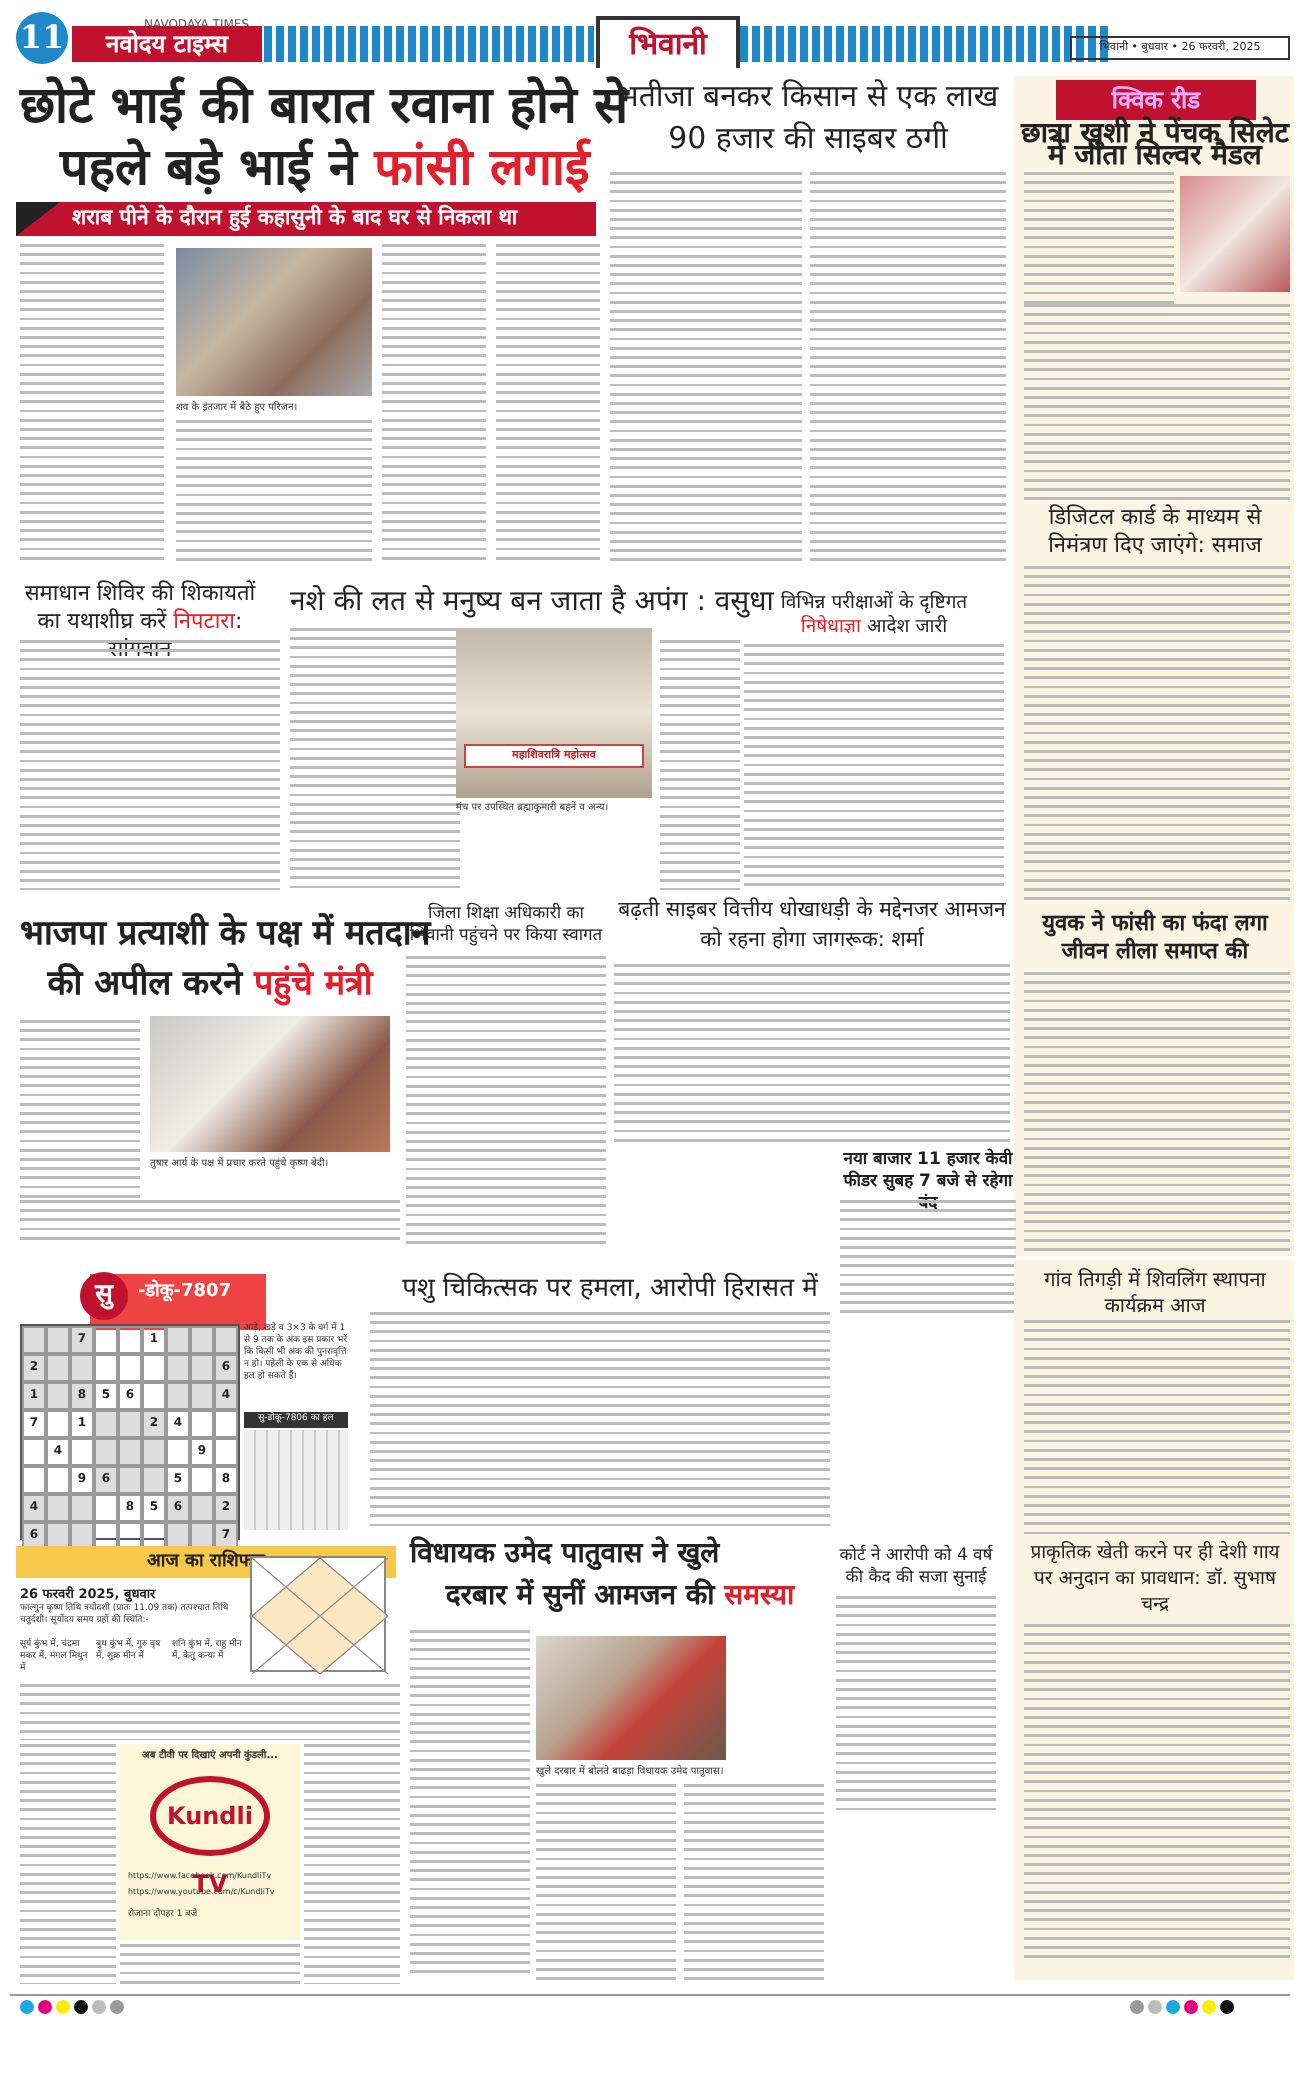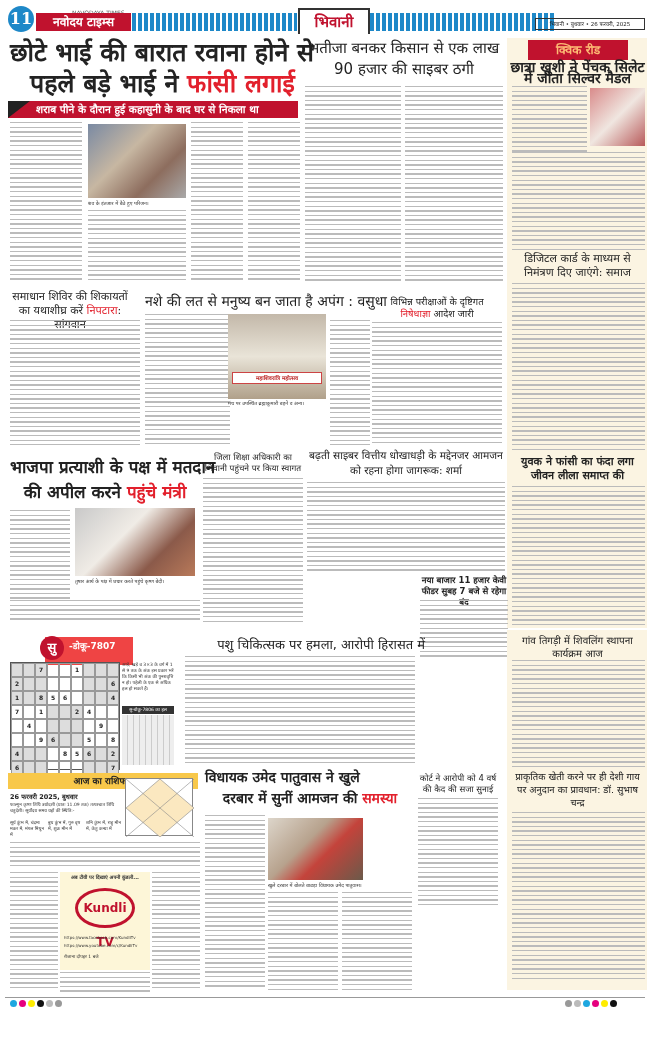--- a/index.html
+++ b/index.html
@@ -14,21 +14,21 @@
 .dateline{left:535px;top:18px;width:110px;height:12px;border:1px solid #333;font:5.5px "DejaVu Sans",sans-serif;text-align:center;line-height:10px}
 .h1{font-family:"DejaVu Sans",sans-serif;font-weight:bold;color:#222}
 .red{color:#e2202c}
 .subbar{left:8px;top:101px;width:290px;height:17px;background:#c0122e;color:#fff;font:bold 10.5px "DejaVu Sans",sans-serif;line-height:17px;padding-left:28px}
 .subbar:before{content:"";position:absolute;left:0;top:0;border-left:22px solid #222;border-bottom:17px solid transparent}
 .txt{font:4px/5.5px "DejaVu Serif",serif;color:#444;overflow:hidden;background:repeating-linear-gradient(180deg,#bbb 0 1.4px,transparent 1.4px 4.6px)}
 .photo{background:linear-gradient(135deg,#7a8aa3,#c7b7a2 40%,#8d6d5e 70%,#a9a9a9)}
 .cap{font:5px "DejaVu Sans",sans-serif;color:#333}
 .hs{font-family:"DejaVu Sans",sans-serif;color:#222;text-align:center}
 .quick{left:510px;top:40px;width:135px;height:20px}
-.quick .tag{position:absolute;left:18px;top:0;width:100px;height:20px;background:#c0122e;color:#fdba74;font:bold 12px "DejaVu Sans",sans-serif;text-align:center;line-height:20px}
+.quick .tag{position:absolute;left:18px;top:0;width:100px;height:20px;background:#c0122e;color:#f0abfc;font:bold 12px "DejaVu Sans",sans-serif;text-align:center;line-height:20px}
 .cream{background:#fbf4e2}
 .sudoku{left:10px;top:662px;width:110px;height:108px;border:1px solid #555;display:grid;grid-template-columns:repeat(9,1fr);grid-template-rows:repeat(9,1fr)}
 .sudoku div{border:0.5px solid #999;font:bold 6px "DejaVu Sans",sans-serif;text-align:center;line-height:12px}
 .sudoku .g{background:#ddd}
 .sud-title{left:45px;top:637px;width:88px;height:28px;background:#ef4444;color:#fff;font:bold 9px "DejaVu Sans",sans-serif;line-height:18px;padding-left:24px}
 .sud-badge{left:40px;top:636px;width:24px;height:24px;border-radius:50%;background:#c0122e;color:#fff;font:bold 13px "DejaVu Sans",sans-serif;text-align:center;line-height:24px}
 .rashi-title{left:8px;top:773px;width:190px;height:16px;background:#f8c84a;font:bold 9px "DejaVu Sans",sans-serif;text-align:center;line-height:16px}
 .kundli{left:125px;top:778px;width:68px;height:58px;border:1px solid #888;background:#fff}
 .cmyk{display:flex;gap:2px}
 .cmyk span{width:7px;height:7px;border-radius:50%}
@@ -196,21 +196,21 @@
     <div></div>
     <div></div>
     <div class="g">8</div>
     <div class="g"></div>
     <div class="g"></div>
   </div>
 <div class="abs cap" style="left:122px;top:662px;width:52px;font-size:4.5px;line-height:6px">आड़े, खड़े व 3×3 के वर्ग में 1 से 9 तक के अंक इस प्रकार भरें कि किसी भी अंक की पुनरावृत्ति न हो। पहेली के एक से अधिक हल हो सकते हैं।</div>
 <div class="abs" style="left:122px;top:706px;width:52px;height:8px;background:#333;color:#fff;font:4.5px 'DejaVu Sans',sans-serif;text-align:center;line-height:8px">सु-डोकू-7806 का हल</div>
 <div class="abs" style="left:122px;top:715px;width:52px;height:50px;background:repeating-linear-gradient(90deg,#eee 0 5px,#ccc 5px 6px),#eee"></div>
 
-<div class="abs hs" style="left:185px;top:636px;width:240px;font-size:13px;line-height:18px;text-align:right;white-space:nowrap">पशु चिकित्सक पर हमला, आरोपी हिरासत में</div>
+<div class="abs hs" style="left:185px;top:636px;width:240px;font-size:13px;line-height:18px;text-align:center;white-space:nowrap">पशु चिकित्सक पर हमला, आरोपी हिरासत में</div>
 <div class="abs txt" style="left:185px;top:656px;width:230px;height:110px"></div>
 
 <div class="abs hs" style="left:418px;top:773px;width:80px;font-size:8.5px;line-height:11px">कोर्ट ने आरोपी को 4 वर्ष की कैद की सजा सुनाई</div>
 <div class="abs txt" style="left:418px;top:798px;width:80px;height:110px"></div>
 
 <div class="abs cream" style="left:507px;top:630px;width:140px;height:360px"></div>
 <div class="abs hs" style="left:510px;top:634px;width:135px;font-size:10px;line-height:13px">गांव तिगड़ी में शिवलिंग स्थापना कार्यक्रम आज</div>
 <div class="abs txt" style="left:512px;top:660px;width:133px;height:108px"></div>
 <div class="abs hs" style="left:510px;top:770px;width:135px;font-size:9.5px;line-height:13px">प्राकृतिक खेती करने पर ही देशी गाय पर अनुदान का प्रावधान: डॉ. सुभाष चन्द्र</div>
 <div class="abs txt" style="left:512px;top:812px;width:133px;height:170px"></div>

